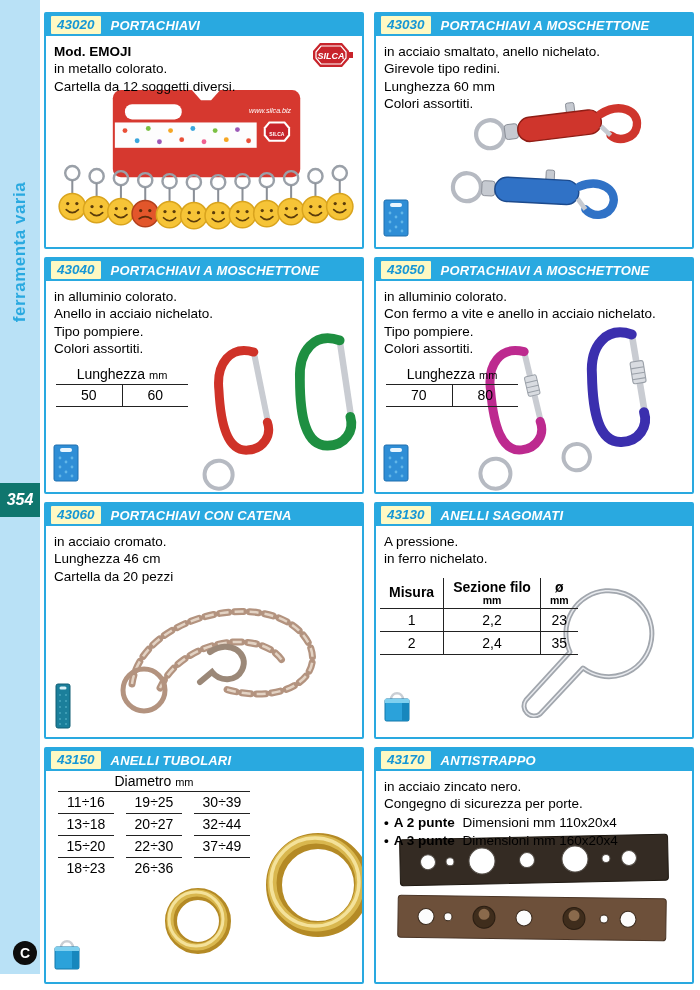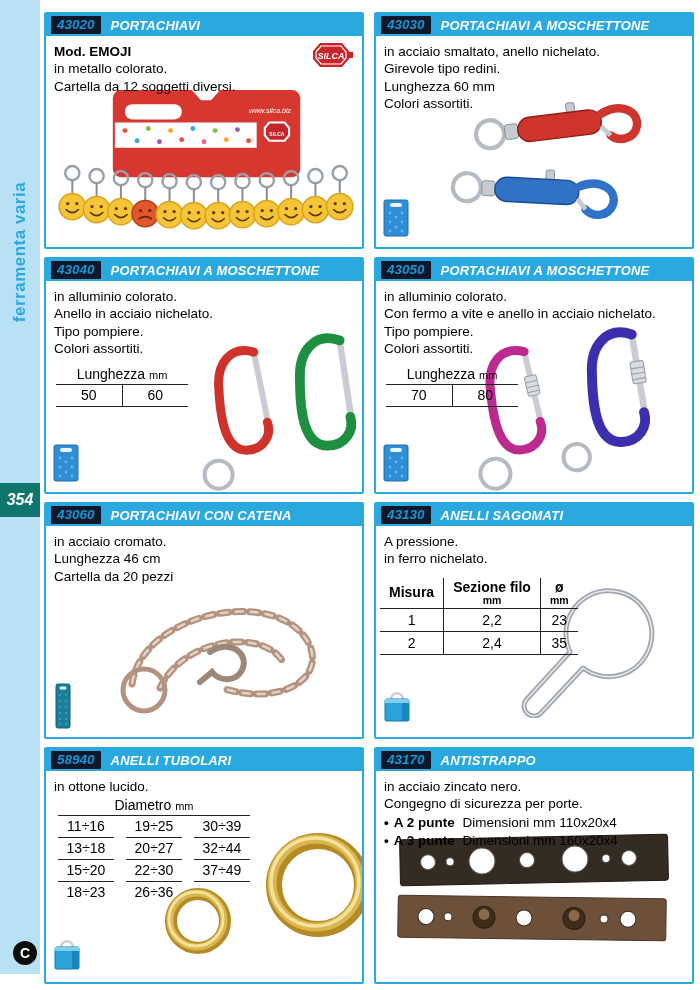--- a/index.html
+++ b/index.html
@@ -24,21 +24,21 @@
     display:flex;align-items:center;justify-content:center;
   }
   
   .grid{
     position:absolute;left:44px;top:12px;display:grid;
     grid-template-columns:320px 320px;grid-auto-rows:237px;column-gap:10px;row-gap:8px;
   }
   .cell{border:2px solid #29a9e0;border-radius:2px;background:#fff;position:relative;overflow:hidden;}
   .cell-head{height:22px;background:#29a9e0;display:flex;align-items:center;gap:10px;padding-left:5px;}
   .code-box{
-    background:#0f172a;color:#1697d5;font-weight:bold;font-style:italic;font-size:13.5px;
+    background:#fef9c3;color:#1697d5;font-weight:bold;font-style:italic;font-size:13.5px;
     line-height:1;padding:2px 6px 3px;border-radius:1px;
   }
   .cell-title{color:#fff;font-weight:bold;font-style:italic;font-size:13px;letter-spacing:.2px;}
   .desc{margin:7px 8px 0;font-size:13.5px;line-height:1.29;position:relative;z-index:2;}
   .desc .b{font-weight:bold;}
   .bullet-line{margin-top:1px;}
   .bullet-line .marker{margin-right:5px;font-weight:bold;}
   .bullet-line b{margin-right:4px;}
   
   .mini-table{width:132px;margin:8px 0 4px 10px;text-align:center;font-size:14px;position:relative;z-index:2;}
@@ -379,26 +379,23 @@
     <svg class="pkg-icon" style="left:6px;bottom:13px" width="30" height="36" viewBox="0 0 30 36">
       <path d="M9,12 C9,3 21,3 21,12" fill="none" stroke="#c9ced4" stroke-width="2.5"></path>
       <rect x="3" y="11" width="24" height="22" rx="1.5" fill="#2ba2da" stroke="#1379ab"></rect>
       <polygon points="20,11 27,11 27,33 20,33" fill="#1787bd"></polygon>
       <rect x="3" y="11" width="24" height="4" fill="#7fd0ef"></rect>
     </svg>
   </section>
 
   <section class="cell">
     <header class="cell-head">
-      <span class="code-box">58940</span>
+      <span class="code-box">43150</span>
       <span class="cell-title">ANELLI TUBOLARI</span>
     </header>
-    <div class="desc">
-      <div>in ottone lucido.</div>
-    </div>
     <table class="t150">
       <tbody>
         <tr class="hd">
           <td colspan="3"><span>Diametro</span> <small>mm</small></td>
         </tr>
         <tr class="r">
           <td>11÷16</td>
           <td>19÷25</td>
           <td>30÷39</td>
         </tr>

